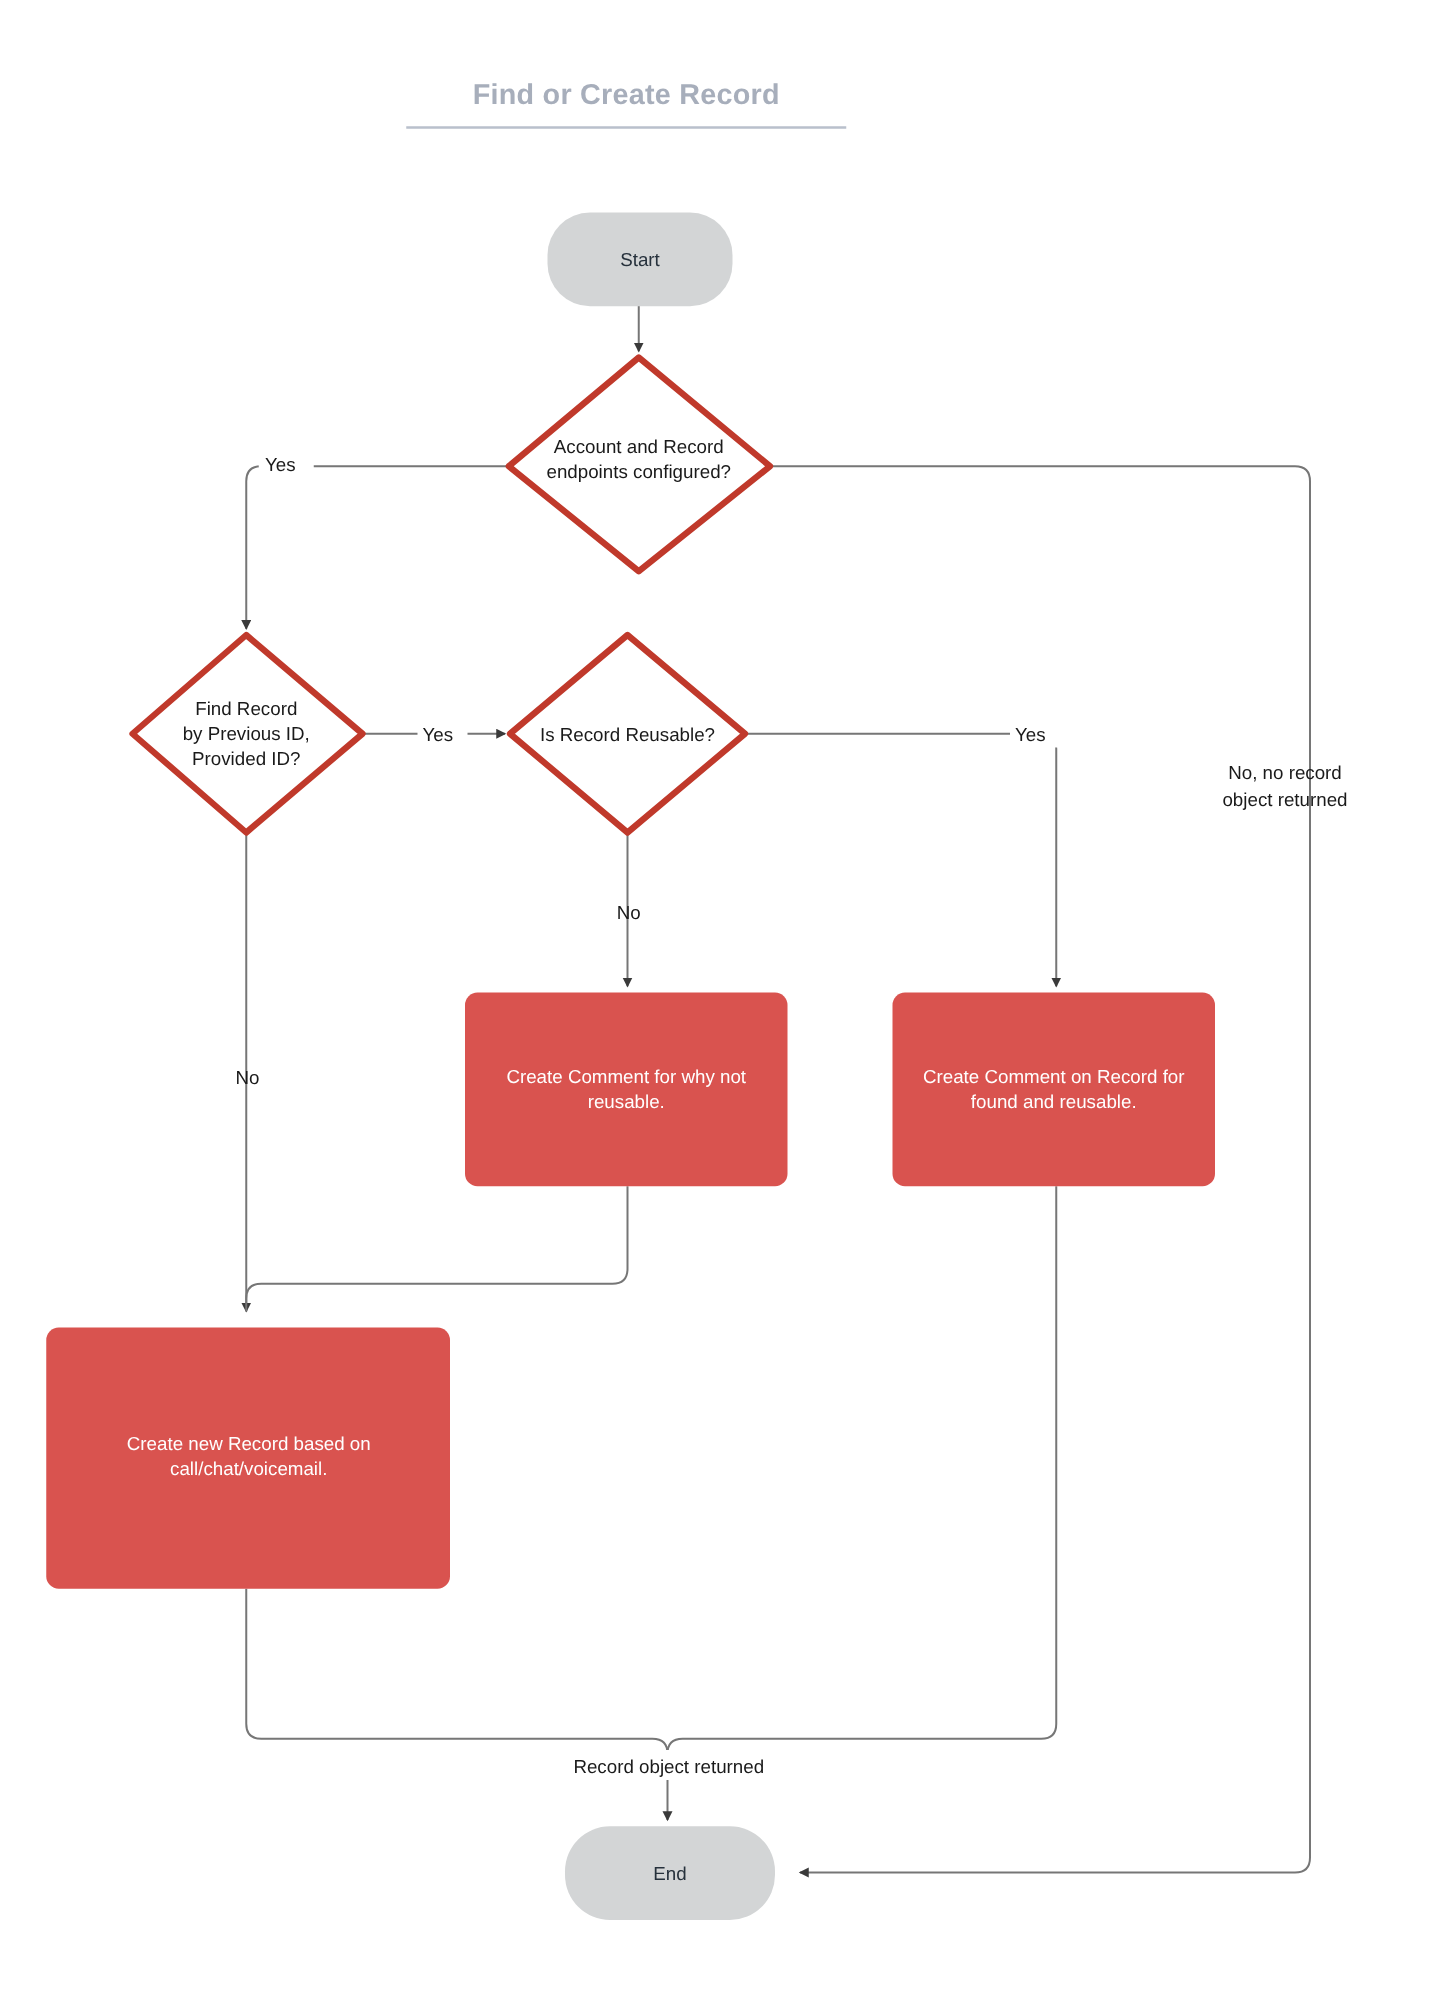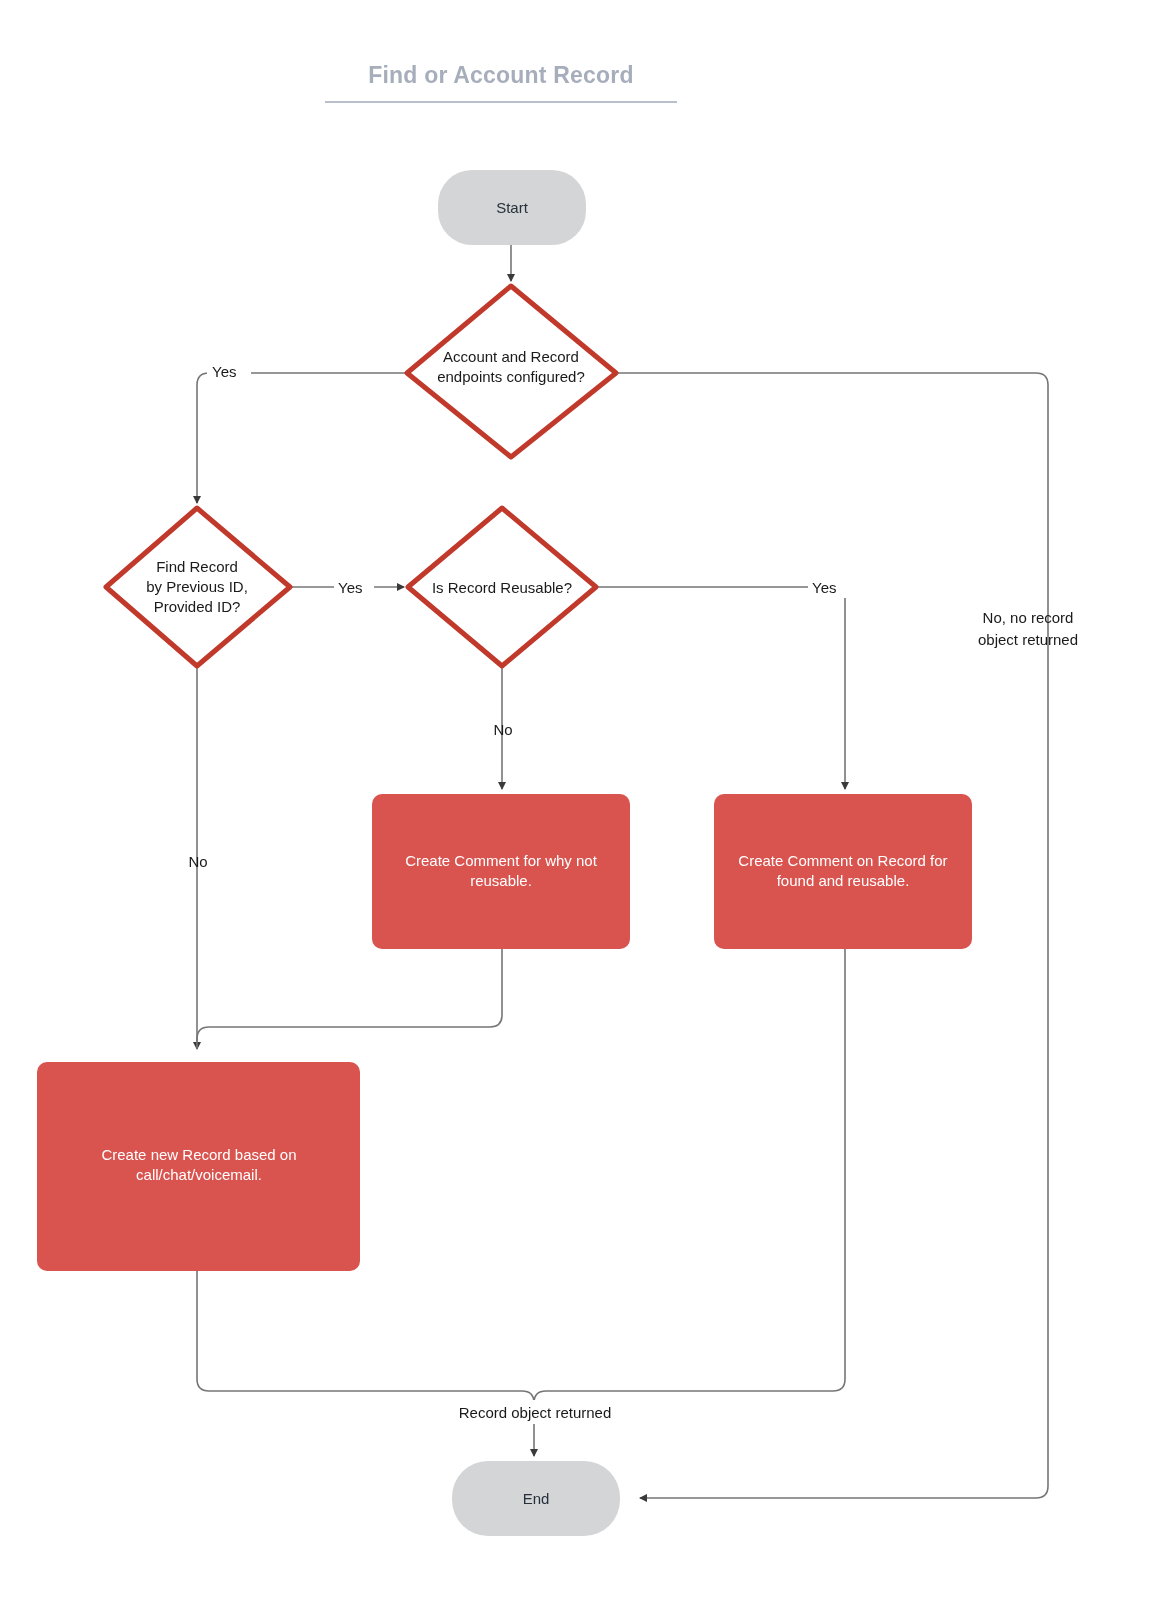--- a/index.html
+++ b/index.html
@@ -75,21 +75,21 @@
     font-size: 15px;
     fill: #1a1a1a;
   }
 </style>
 </head>
 <body>
 
 <div id="page">
 
   <div class="title-wrap">
-    <span class="title-text">Find or Account Record</span>
+    <span class="title-text">Find or Create Record</span>
   </div>
 
   <svg id="flow" viewBox="0 0 1153 1600">
     <defs>
       <marker id="arrow" markerWidth="10" markerHeight="10" refX="7" refY="4" orient="auto" markerUnits="userSpaceOnUse">
         <path d="M0,0 L8,4 L0,8 z" fill="#3a3a3a"></path>
       </marker>
     </defs>
 
     <path class="edge" d="M511,243 L511,281" marker-end="url(#arrow)"></path>

